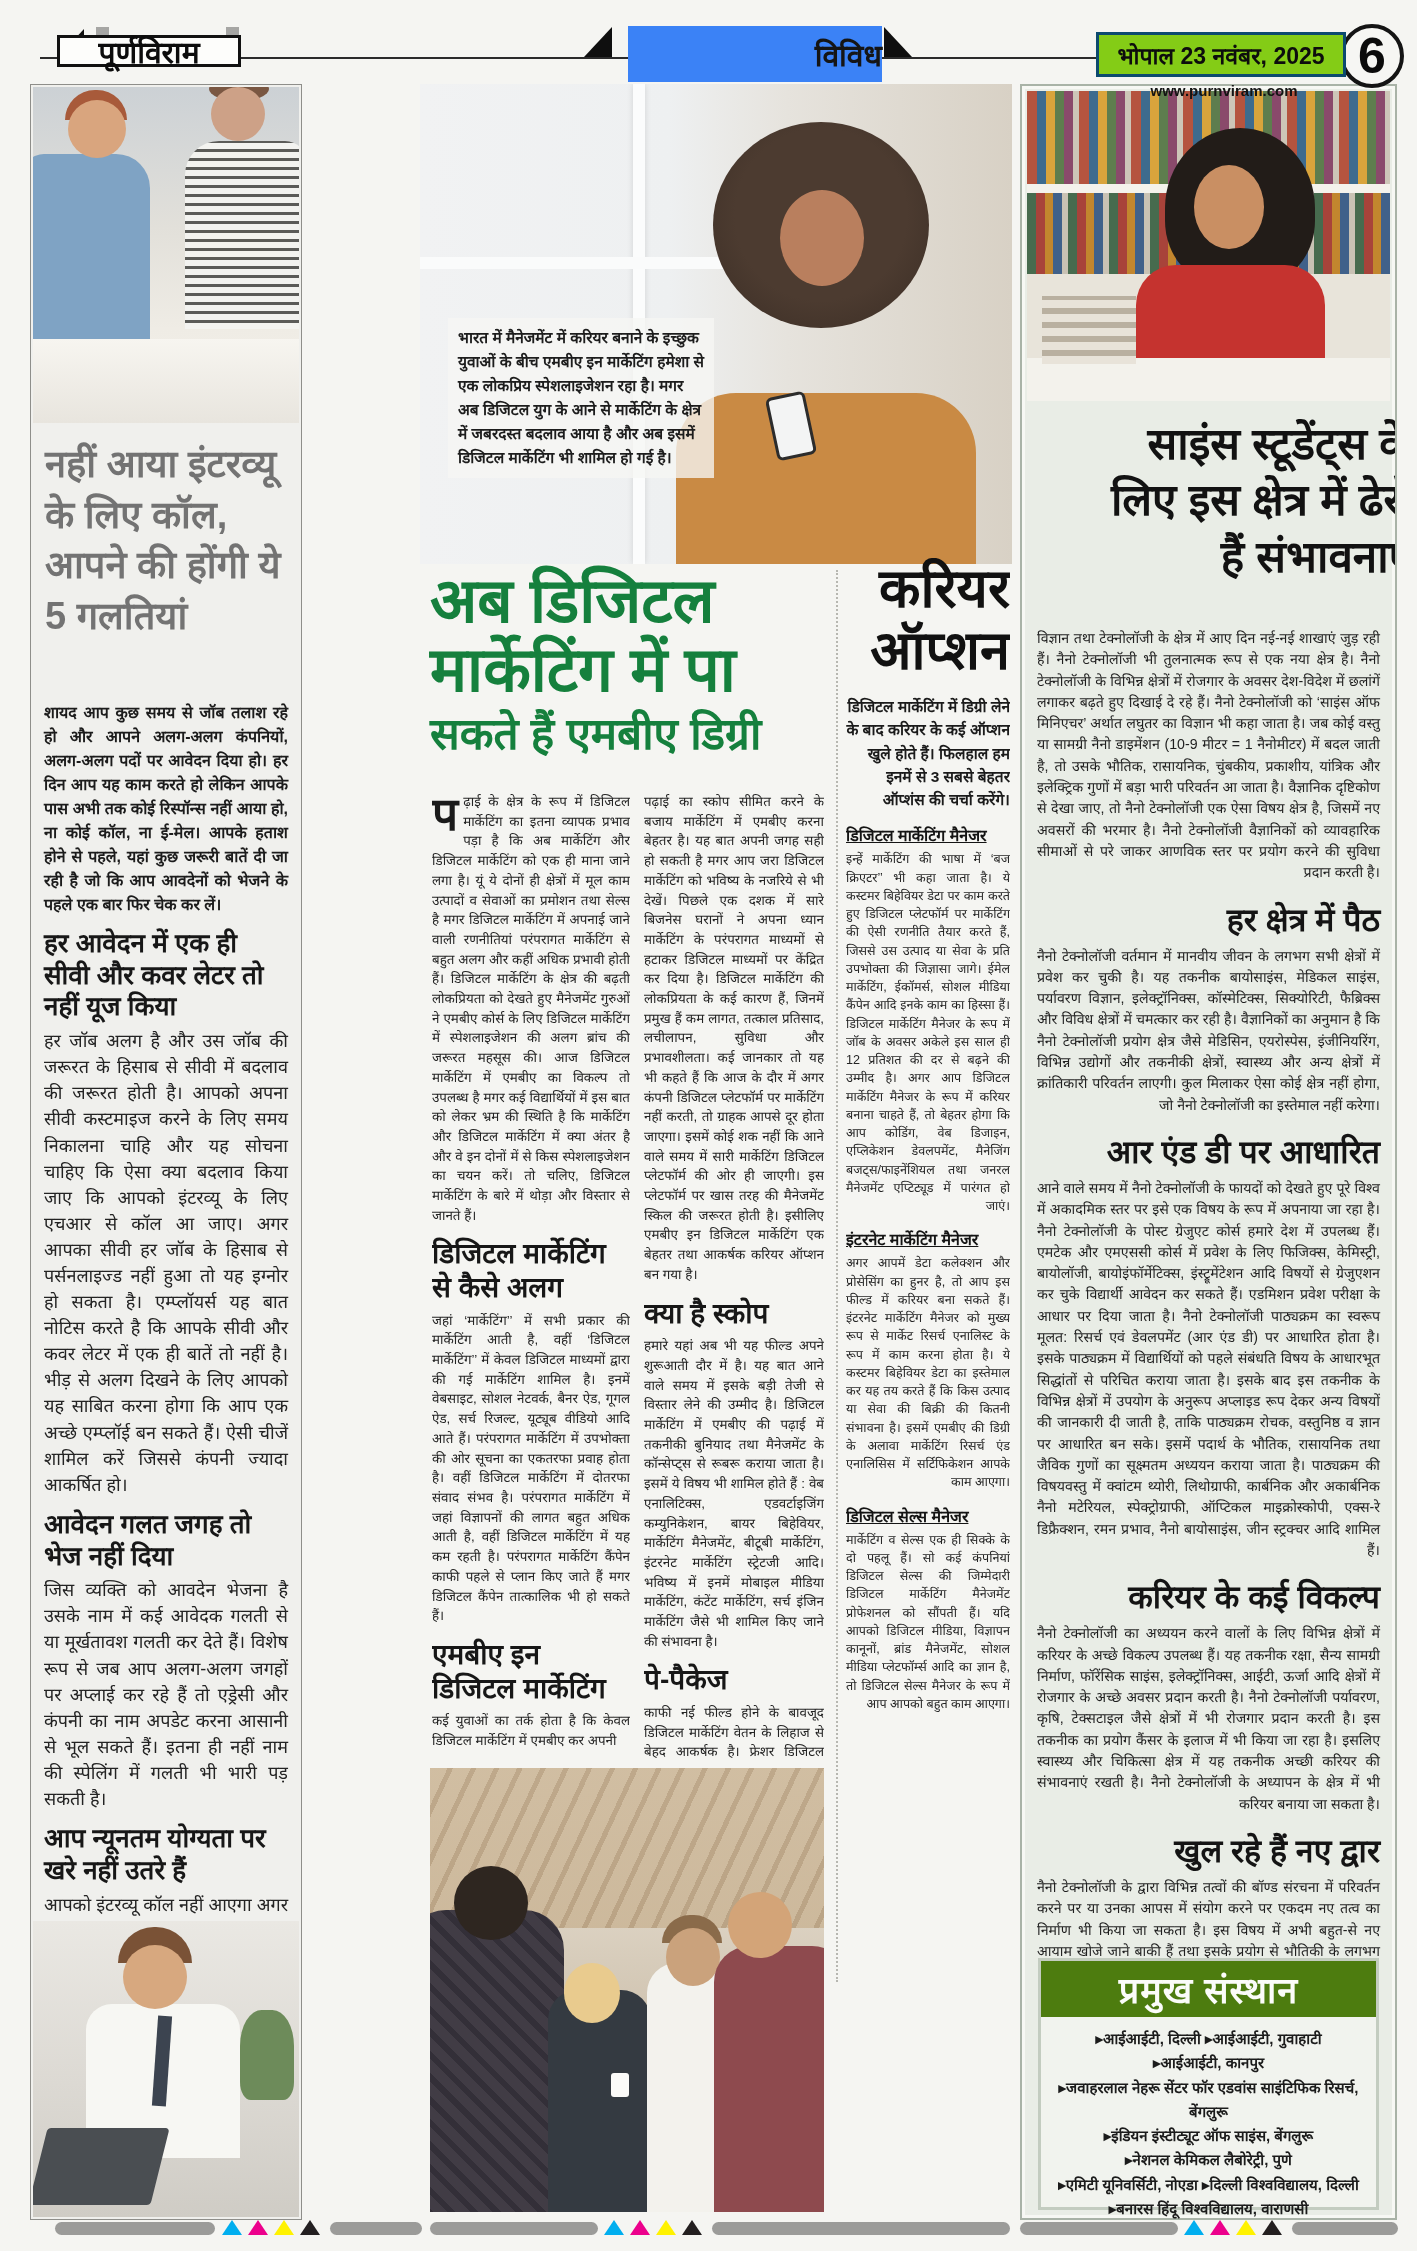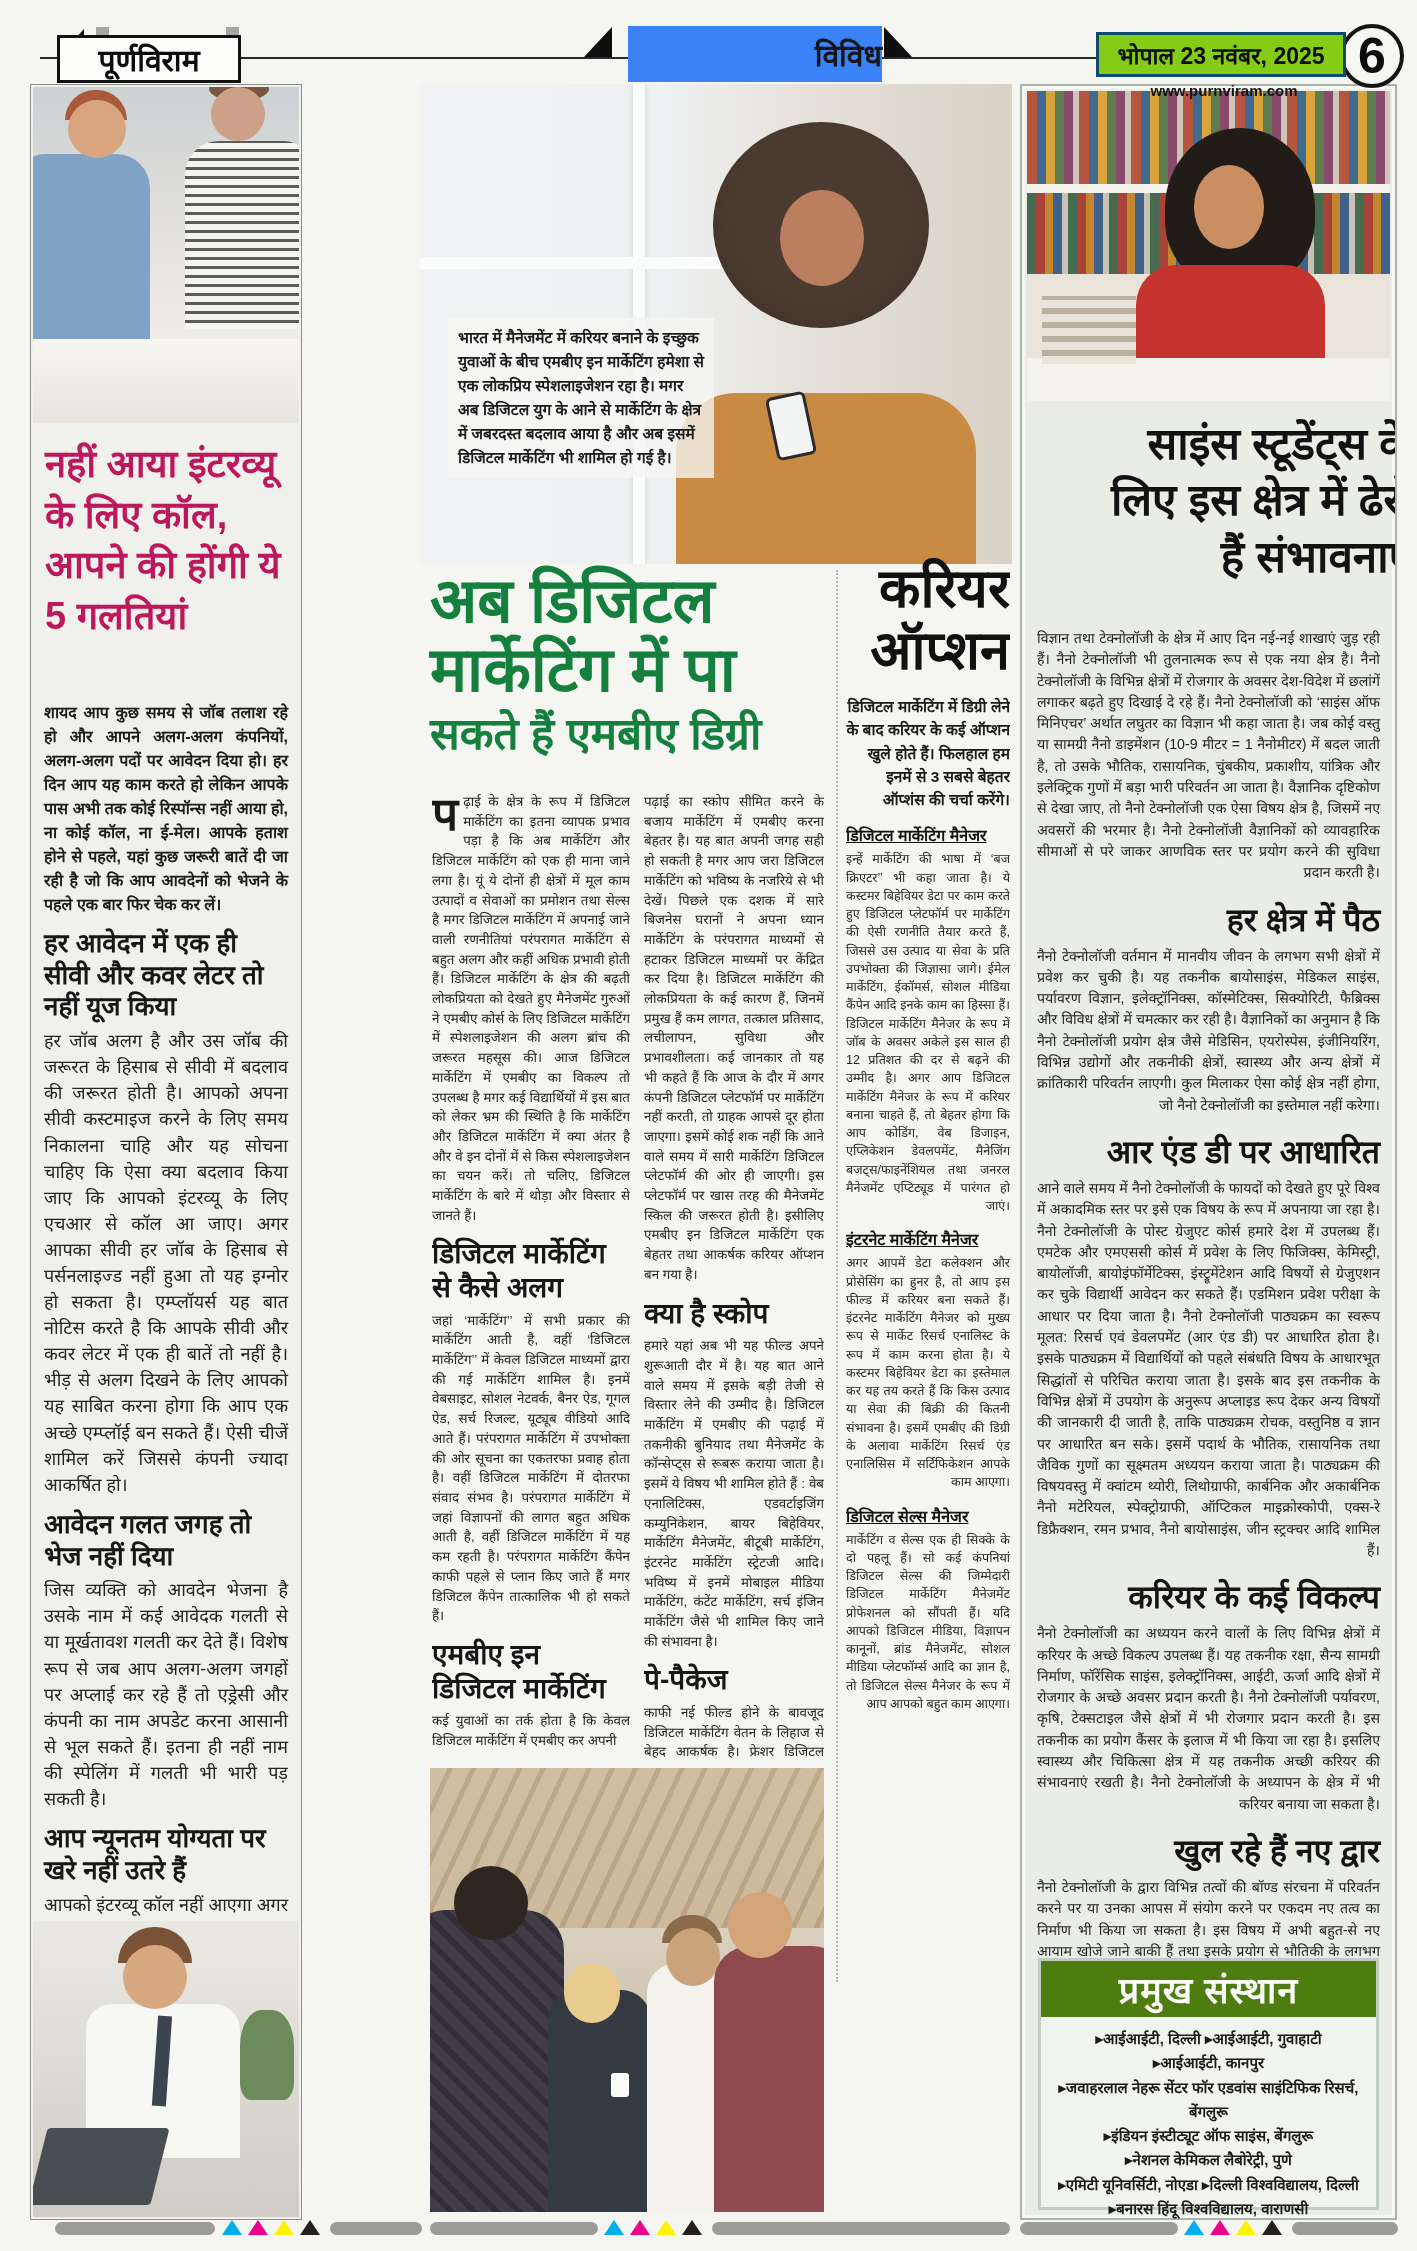--- a/index.html
+++ b/index.html
@@ -6,21 +6,21 @@
   html,body { background:#e8e8e6; }
   .page {
     position:relative; width:1417px; height:2251px; margin:0 auto;
     background:#f5f5f2; font-family:"Liberation Sans", sans-serif;
     overflow:hidden; color:#1e1e1e;
   }
   
   .hdr-rule { position:absolute; left:40px; top:57px; width:1340px; height:2px; background:#2b2b2b; }
   .tab { position:absolute; width:13px; height:13px; background:#a6a6a4; }
   .tab1 { left:96px; top:27px; } .tab2 { left:226px; top:27px; }
-  .masthead { position:absolute; left:57px; top:35px; width:184px; height:48px; background:#fdfdfb;
+  .masthead { position:absolute; left:57px; top:35px; width:184px; height:32px; background:#fdfdfb;
     border:3px solid #111; display:flex; align-items:center; justify-content:center; z-index:3; }
   .masthead span { font-size:30px; font-weight:bold; color:#0c0c0c; }
   .tri { position:absolute; width:0; height:0; z-index:2; }
   .tri-l  { left:58px;  top:29px; border-bottom:28px solid #101010; border-left:26px solid transparent; }
   .tri-c1 { left:584px; top:27px; border-bottom:30px solid #0f0f0f; border-left:28px solid transparent; }
   .tri-c2 { left:884px; top:27px; border-bottom:30px solid #0f0f0f; border-right:28px solid transparent; }
   .section-box { position:absolute; left:628px; top:26px; width:254px; height:56px; background:#3b82f6;
     display:flex; align-items:center; justify-content:flex-end; z-index:3; }
   .section-box span { font-size:30px; font-weight:bold; color:#151515; }
   .date-box { position:absolute; left:1096px; top:32px; width:250px; height:45px; background:#84cc16;
@@ -39,21 +39,21 @@
     background:linear-gradient(180deg,#ccd1d5 0%,#e2e0da 42%,#efece5 72%,#f4f1ea 100%); }
   .p1-man-torso { position:absolute; left:-4%; top:20%; width:48%; height:62%; border-radius:22px 34px 8px 8px; background:#7fa3c4; }
   .p1-man-head { position:absolute; left:13%; top:4%; width:58px; height:58px; border-radius:50%; background:#d9a57e; }
   .p1-man-hair { position:absolute; left:12%; top:1%; width:62px; height:30px; border-radius:30px 30px 0 0; background:#a85a3a; }
   .p1-wom-torso { position:absolute; left:57%; top:16%; width:46%; height:56%; border-radius:34px 22px 0 0;
     background:repeating-linear-gradient(0deg,#f3f3f0 0 6px,#5b5b58 6px 9px); }
   .p1-wom-head { position:absolute; left:67%; top:0%; width:54px; height:54px; border-radius:50%; background:#cda187; }
   .p1-wom-bun { position:absolute; left:66%; top:-3%; width:60px; height:24px; border-radius:50%; background:#7a5742; }
   .p1-table { position:absolute; left:0; bottom:0; width:100%; height:25%; background:linear-gradient(180deg,#f7f5f0,#e8e5de); }
   .hl-left { position:absolute; left:0; top:342px; width:100%; padding:12px 14px 0;
-    font-size:38px; line-height:1.33; font-weight:bold; color:#be185d; }
+    font-size:38px; line-height:1.33; font-weight:bold; color:#737373; }
   .lflow { position:absolute; left:0; top:612px; right:0; bottom:302px; padding:4px 13px 0; overflow:hidden; }
   .lead-left { font-size:16px; font-weight:bold; line-height:1.5; text-align:justify; color:#1c1c1c; margin-bottom:8px; }
   .lsec-h { font-size:26px; font-weight:bold; line-height:1.22; color:#171717; margin:11px 0 5px; }
   .lsec-p { font-size:18px; line-height:1.45; text-align:justify; color:#232323; }
   .ph2 { position:absolute; left:2px; bottom:2px; right:2px; height:296px; overflow:hidden;
     background:linear-gradient(180deg,#eae8e3 0%,#dcd9d3 55%,#cfccc5 100%); }
   .p2-head { position:absolute; left:34%; top:8%; width:64px; height:64px; border-radius:50%; background:#d7a87f; }
   .p2-hair { position:absolute; left:32%; top:2%; width:74px; height:36px; border-radius:36px 36px 0 0; background:#7a5236; }
   .p2-shirt { position:absolute; left:20%; top:28%; width:58%; height:52%; border-radius:26px 26px 0 0; background:#f7f7f3; }
   .p2-tie { position:absolute; left:46%; top:32%; width:14px; height:90px; background:#3c4450; transform:rotate(4deg); }

